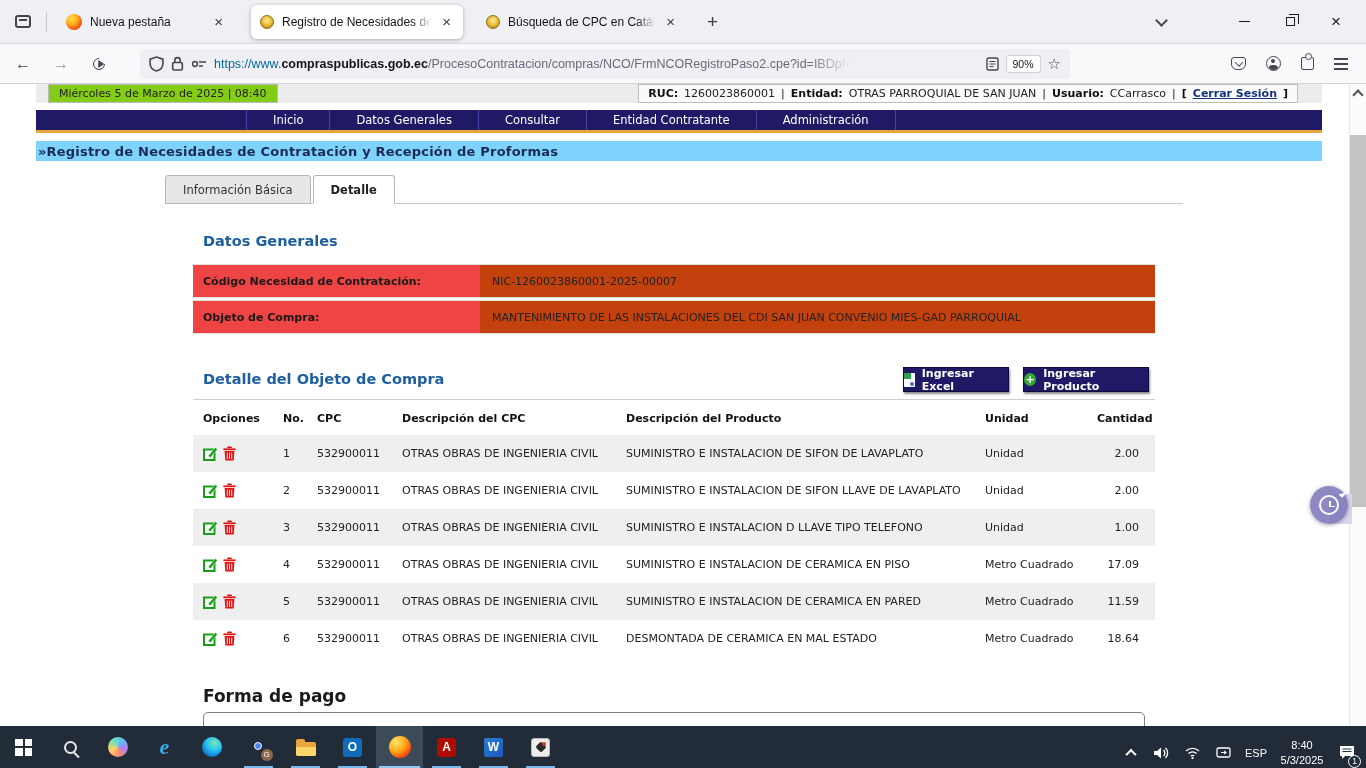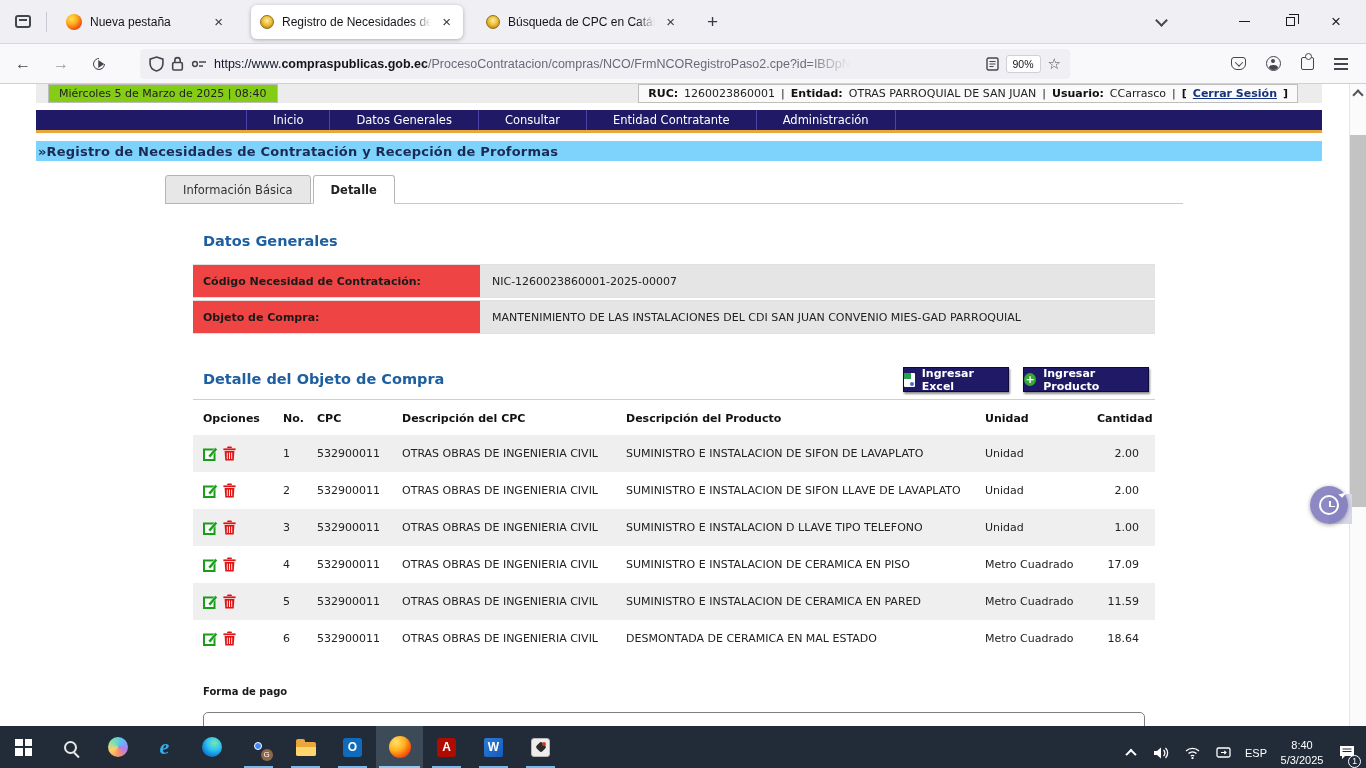--- a/index.html
+++ b/index.html
@@ -35,21 +35,21 @@
   .win-close-glyph { font-size:17px; line-height:1; }
 
   
   .toolbar { position:absolute; top:44px; left:0; right:0; height:40px; background:#f9f9fb; border-bottom:1px solid #d0d0d8; display:flex; align-items:center; }
   .nav-btn { width:30px; height:30px; display:flex; align-items:center; justify-content:center; font-size:16px; color:#45454e; margin-left:8px; }
   .nav-btn.dim { color:#9a9aa5; }
   .reload-glyph { width:12px; height:12px; border:1.8px solid #45454e; border-radius:50%; border-top-color:transparent; position:relative; transform:rotate(45deg); }
   .reload-glyph::after { content:""; position:absolute; right:-3px; top:-2px; border:4px solid transparent; border-left:6px solid #45454e; transform:rotate(-45deg); }
   .urlbar { height:30px; width:930px; margin-left:26px; background:#f0f0f4; border-radius:4px; display:flex; align-items:center; padding:0 9px; gap:7px; }
   .url-text { font-size:12.5px; white-space:nowrap; overflow:hidden; flex:1; }
-  .url-text .grey { color:#0f172a; }
+  .url-text .grey { color:#0369a1; }
   .url-text .dom { color:#15141a; font-weight:bold; }
   .url-text .path { color:#69697a; }
   .url-fade { -webkit-mask-image:linear-gradient(to right,#000 90%,transparent); mask-image:linear-gradient(to right,#000 90%,transparent); display:inline-block; max-width:690px; overflow:hidden; vertical-align:bottom; white-space:nowrap; }
   .zoom-pill { font-size:10.5px; background:#fff; border:1px solid #cfcfd8; border-radius:3px; padding:2px 6px; color:#15141a; }
   .star { font-size:15px; color:#45454e; }
   .toolbar-right { margin-left:auto; display:flex; gap:20px; padding-right:18px; align-items:center; }
   .hamburger { width:14px; height:2px; background:#45454e; box-shadow:0 5px 0 #45454e, 0 -5px 0 #45454e; }
   .puzzle { width:13px; height:13px; border:1.7px solid #45454e; border-radius:2px; position:relative; }
   .puzzle::after { content:""; position:absolute; top:-5px; left:3px; width:5px; height:5px; border:1.7px solid #45454e; border-radius:50%; background:#f9f9fb; }
   .account-glyph { width:15px; height:15px; border:1.7px solid #45454e; border-radius:50%; position:relative; overflow:hidden; }
@@ -74,21 +74,21 @@
 
   .ptabs { position:absolute; top:91px; left:165px; height:29px; display:flex; z-index:2; }
   .ptab { border:1px solid #b5b5b5; background:#e7e7e7; color:#333; display:flex; align-items:center; padding:0 17px; font-size:11.5px; border-radius:3px 3px 0 0; margin-right:2px; cursor:pointer; }
   .ptab.active { background:#fff; border-bottom:1px solid #fff; font-weight:bold; color:#222; }
   .card-line { position:absolute; top:119px; left:165px; width:1018px; height:1px; background:#c9c9c9; }
 
   .dg-heading { position:absolute; top:149px; left:203px; font-size:14.5px; font-weight:bold; color:#1e5fa0; }
   .dg-table { position:absolute; top:180px; left:193px; width:962px; }
   .dg-row { display:flex; height:34px; margin-bottom:2px; }
   .dg-label { width:287px; background:#ef4444; border-top:1px solid #e0e0e0; border-bottom:1px solid #e0e0e0; font-weight:bold; display:flex; align-items:center; padding-left:10px; color:#1a1a1a; }
-  .dg-value { flex:1; background:#e5e5e5; border-top:1px solid #e0e0e0; border-bottom:1px solid #e0e0e0; display:flex; align-items:center; padding-left:12px; color:#222; }
+  .dg-value { flex:1; background:#c2410c; border-top:1px solid #e0e0e0; border-bottom:1px solid #e0e0e0; display:flex; align-items:center; padding-left:12px; color:#222; }
 
   .det-heading { position:absolute; top:287px; left:203px; font-size:14.5px; font-weight:bold; color:#1e5fa0; }
   .btn { position:absolute; top:283px; height:25px; background:#201a66; color:#fff; font-weight:bold; font-size:11px; display:flex; align-items:center; gap:7px; justify-content:center; border:1px solid #0e0b3c; box-shadow:1px 2px 2px rgba(0,0,0,.45); cursor:pointer; }
   .btn-excel { left:903px; width:106px; }
   .btn-product { left:1023px; width:126px; }
   .excel-glyph { width:11px; height:14px; background:#fff; border-radius:1px; position:relative; }
   .excel-glyph::before { content:""; position:absolute; left:0; top:0; width:7px; height:6px; background:#2e9e4f; }
   .excel-glyph::after { content:""; position:absolute; right:1px; bottom:1px; width:4px; height:4px; border-radius:50%; background:#3d6fd8; }
   .plus-glyph { width:13px; height:13px; border-radius:50%; background:#35a835; color:#fff; font-size:11px; line-height:13px; text-align:center; font-weight:bold; }
   .det-hr { position:absolute; top:315px; left:193px; width:962px; height:1px; background:#cfcfcf; }
@@ -96,21 +96,21 @@
   .det-table { position:absolute; top:322px; left:193px; width:962px; border-collapse:collapse; font-size:11px; table-layout:fixed; }
   .det-table th { text-align:left; font-weight:bold; color:#111; padding:6px 0 10px 0; font-size:11px; }
   .det-table td { height:37px; vertical-align:middle; color:#222; overflow:hidden; white-space:nowrap; }
   .det-table tr.stripe td { background:#efefef; }
   .c-op { padding-left:10px !important; }
   .c-no { padding-left:6px !important; }
   .c-qty { text-align:right !important; padding-right:16px !important; }
   .opt-icons { display:flex; gap:5px; align-items:center; }
   .opt-icons span { cursor:pointer; display:inline-flex; }
 
-  .pay-heading { position:absolute; top:602px; left:203px; font-weight:bold; font-size:10px; color:#1a1a1a; }
+  .pay-heading { position:absolute; top:602px; left:203px; font-weight:bold; font-size:17px; color:#1a1a1a; }
   .pay-box { position:absolute; top:628px; left:203px; width:942px; height:40px; border:1px solid #7f7f7f; border-radius:5px; background:#fff; }
 
   
   .pg-scroll { position:absolute; top:0; right:0; width:17px; height:642px; background:#fbfbfb; border-left:1px solid #e6e6e6; }
   .pg-up { position:absolute; top:7px; left:4px; width:8px; height:8px; border-left:2px solid #555; border-top:2px solid #555; transform:rotate(45deg); }
   .pg-thumb { position:absolute; top:51px; left:0; width:17px; height:372px; background:#c3c3c3; }
 
   
   .fw-tab { position:absolute; top:410px; left:1329px; width:23px; height:30px; background:#d8d6ec; }
   .fw-circle { position:absolute; top:402px; left:1310px; width:38px; height:38px; border-radius:50%; background:rgba(122,116,186,.85); box-shadow:0 1px 4px rgba(0,0,0,.35); display:flex; align-items:center; justify-content:center; cursor:pointer; }

